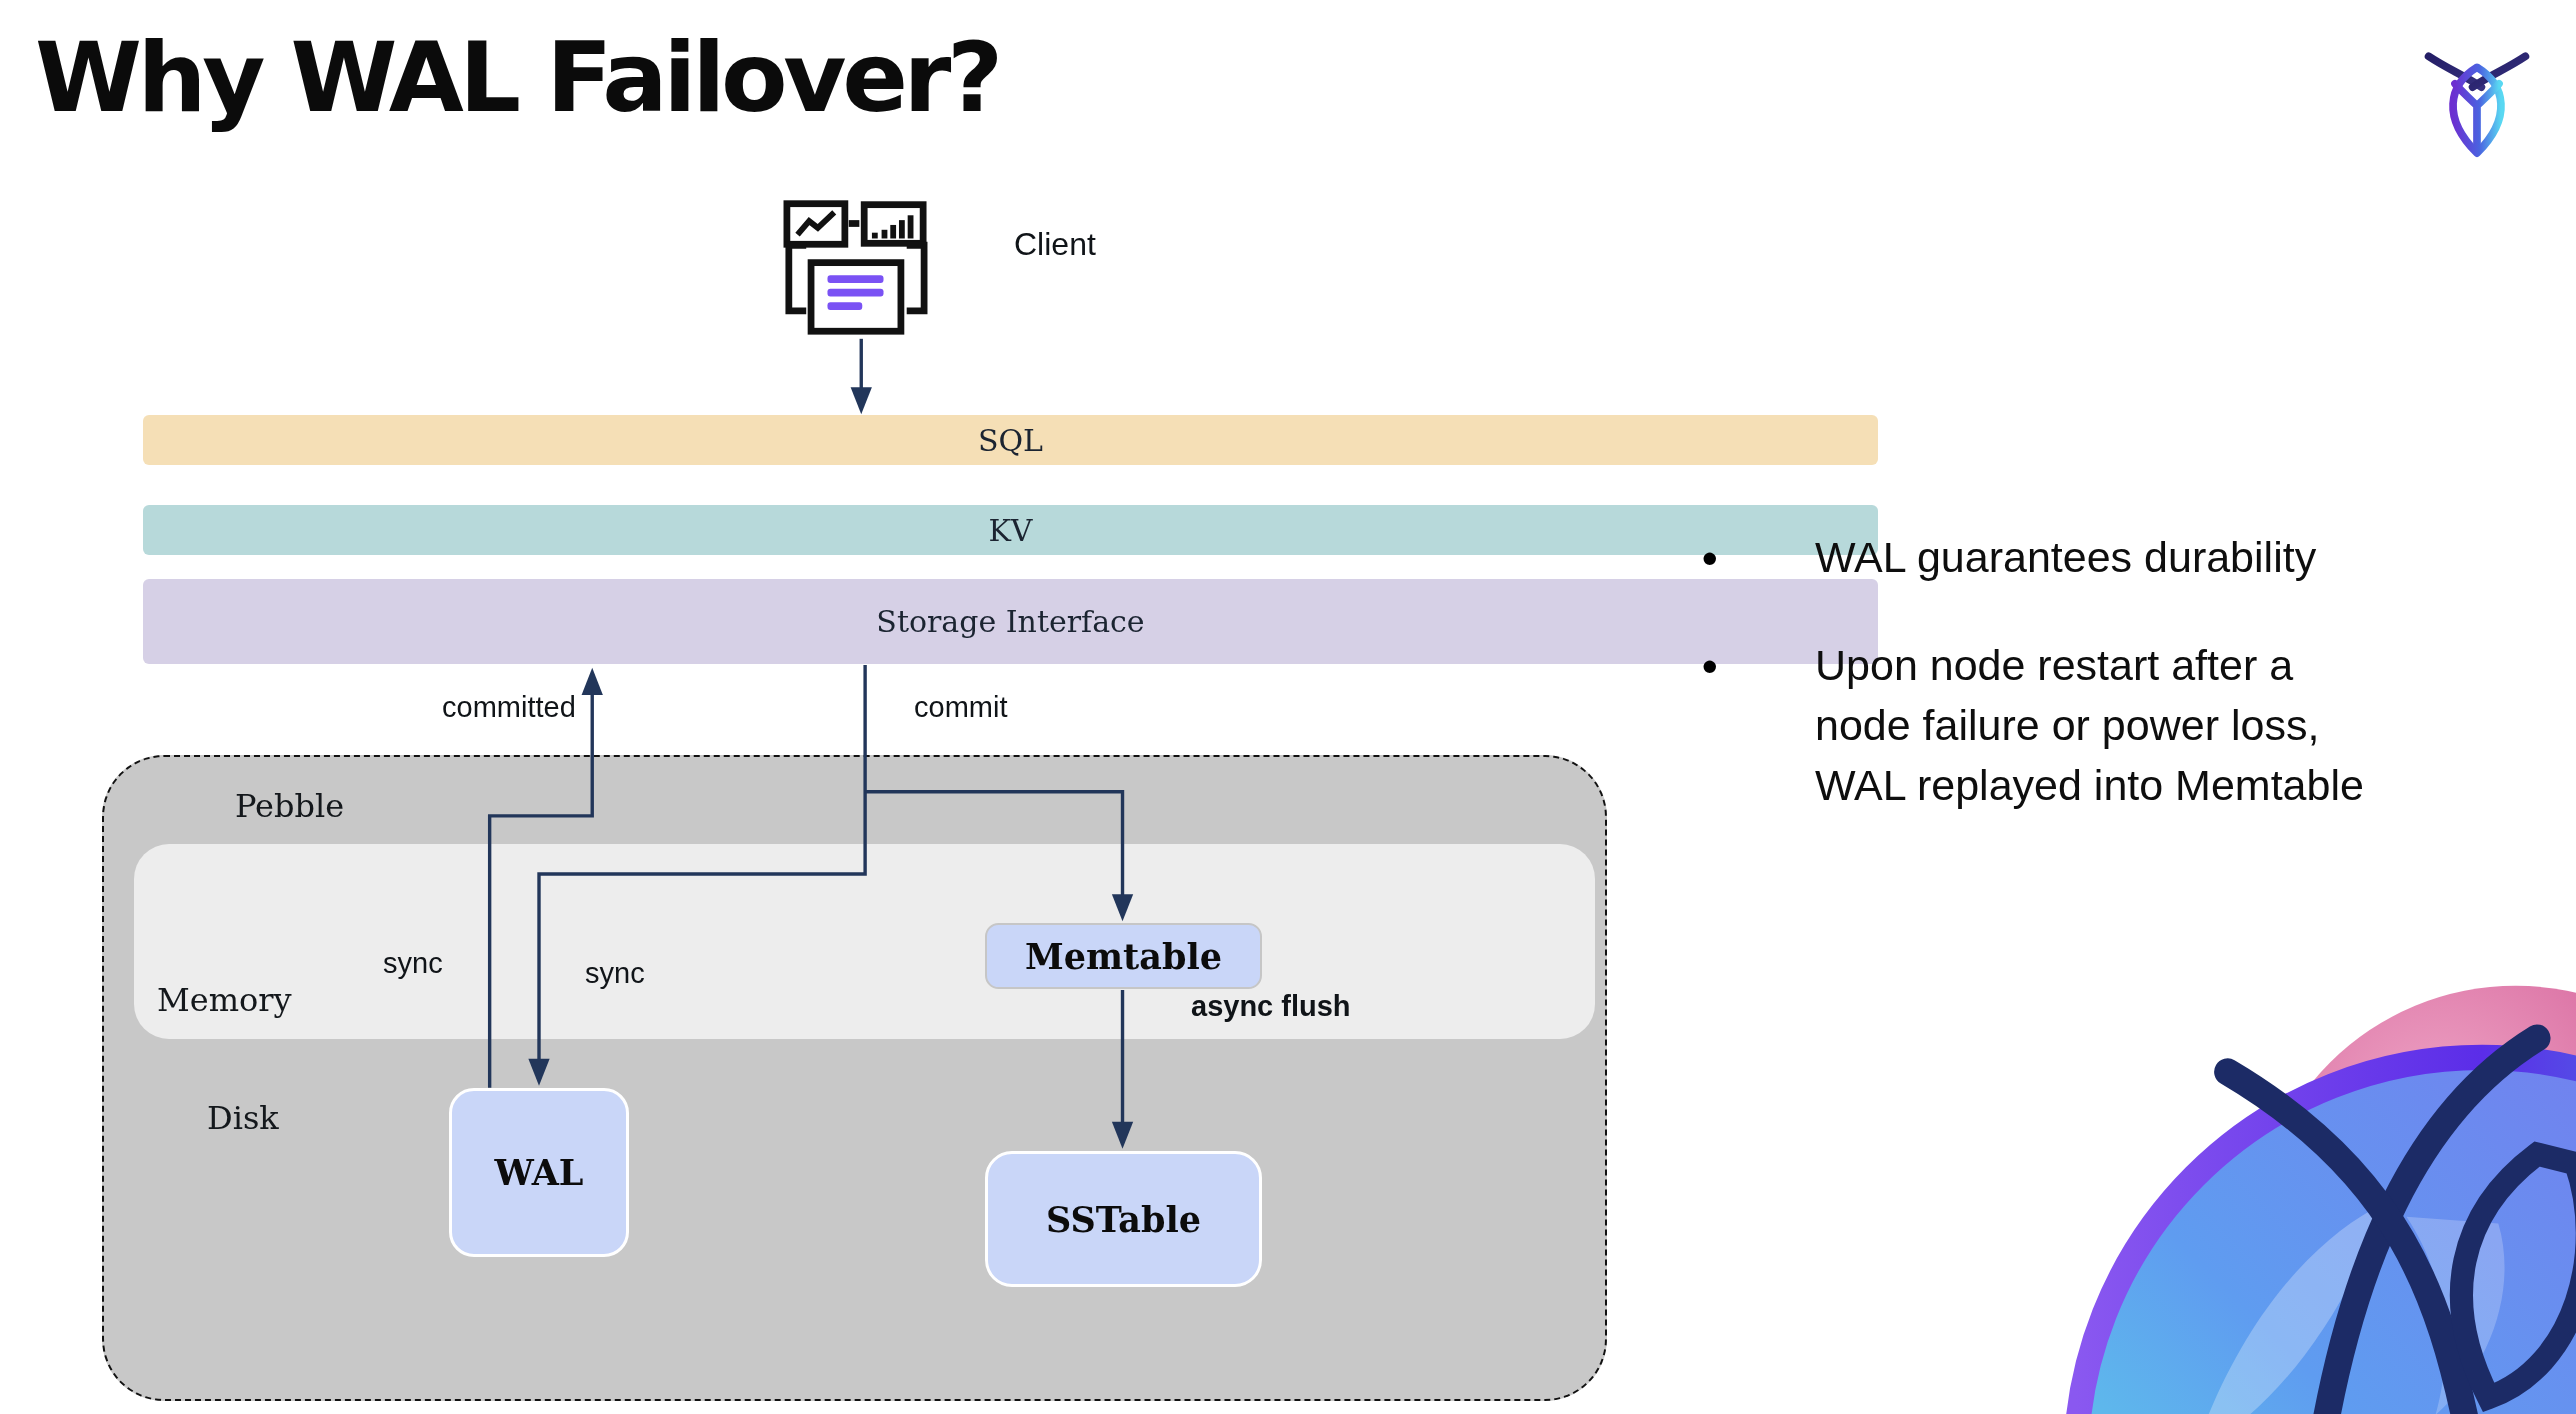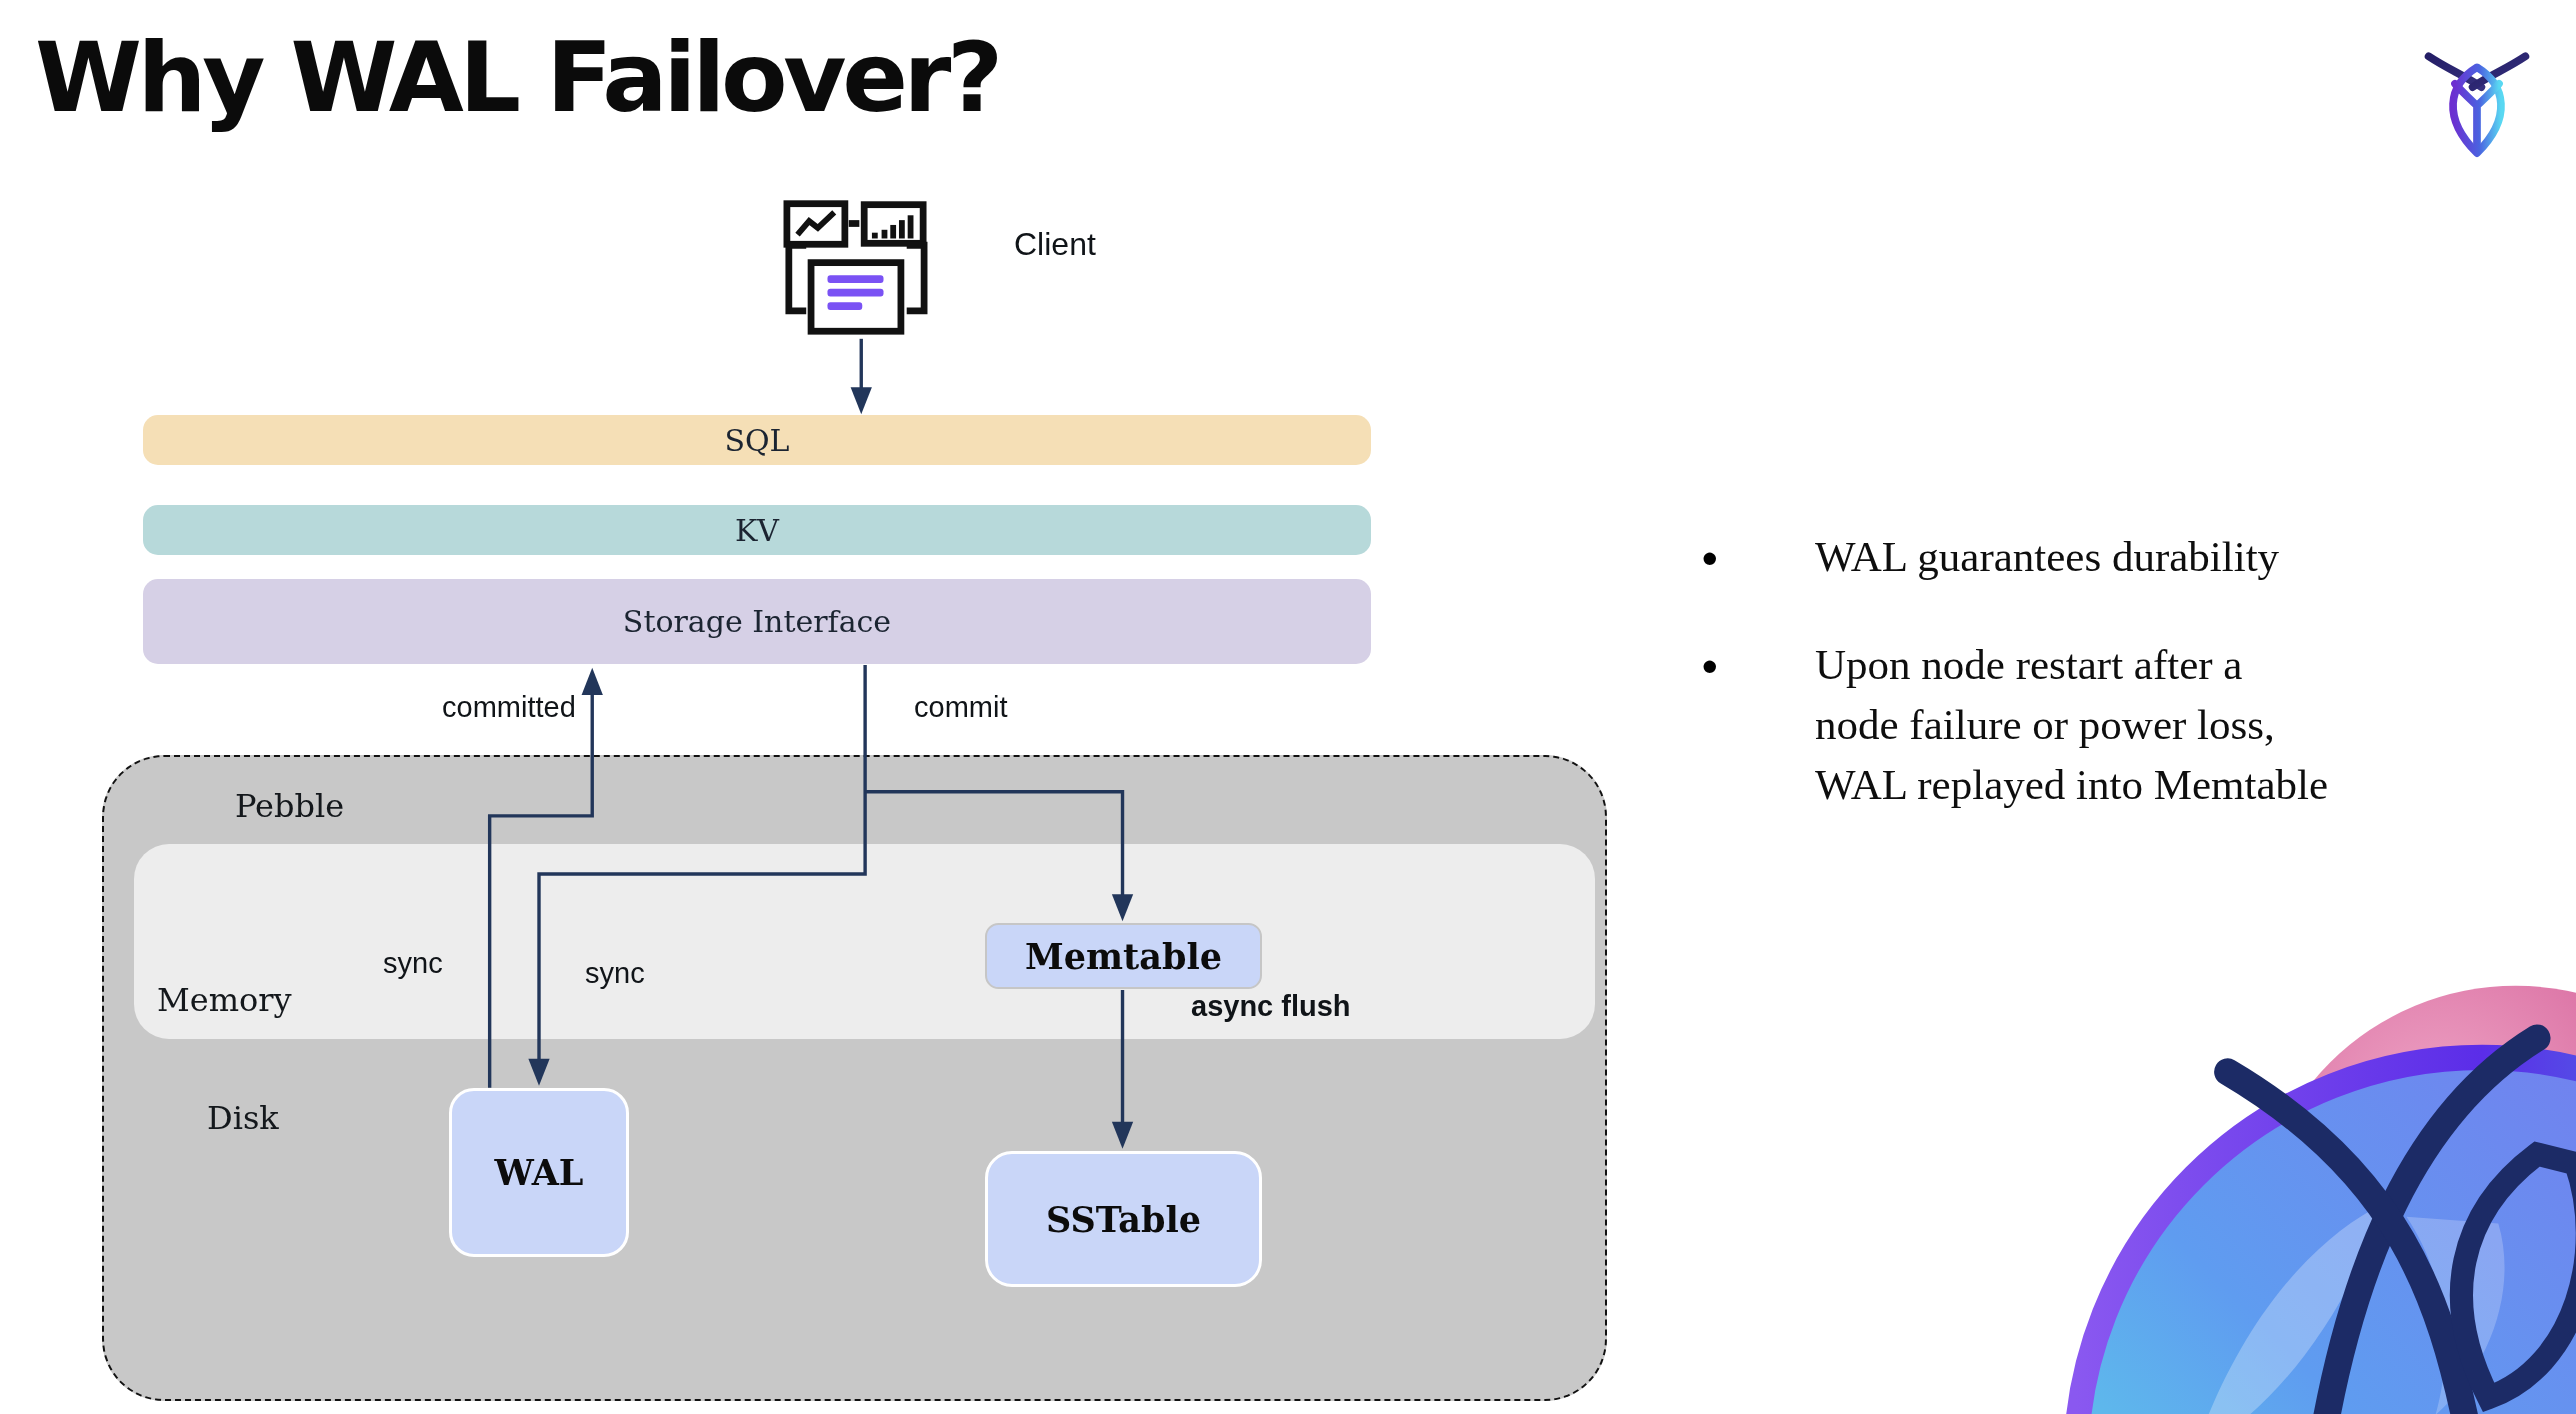--- a/index.html
+++ b/index.html
@@ -4,21 +4,21 @@
 <style>
   html,body{margin:0;padding:0;background:#ffffff;}
   #slide{position:relative;width:2576px;height:1415px;background:#ffffff;overflow:hidden;
          font-family:"Liberation Sans",sans-serif;}
 
   
   .title{position:absolute;left:35px;top:21px;font-family:"DejaVu Sans",sans-serif;
          font-weight:800;font-size:97px;letter-spacing:-4.4px;color:#0b0b0b;white-space:nowrap;}
 
   
-  .layer{position:absolute;left:143px;width:1228px;border-radius:15px;
+  .layer{position:absolute;left:143px;width:1735px;border-radius:6px;
          display:flex;align-items:center;justify-content:center;
          font-family:"DejaVu Serif","Liberation Serif",serif;font-size:30px;color:#1b2431;}
   .layer-sql{top:415px;height:50px;background:#f5dfb6;}
   .layer-kv{top:505px;height:50px;background:#b7d9da;}
   .layer-storage{top:579px;height:85px;background:#d6d0e6;}
 
   
   .pebble{position:absolute;left:102px;top:755px;width:1505px;height:646px;
           background:#c8c8c8;border:2.9px dashed #111;border-radius:62px;box-sizing:border-box;}
   .memory{position:absolute;left:134px;top:844px;width:1461px;height:195px;
@@ -46,21 +46,21 @@
   .lbl-async{left:1191px;top:990px;font-weight:bold;}
   .lbl-client{left:1014px;top:226px;font-size:32px;}
 
   
   .overlay{position:absolute;left:0;top:0;pointer-events:none;}
 
   
   .bullets{position:absolute;left:1701px;top:527px;width:852px;}
   .bullet{display:flex;align-items:flex-start;margin-bottom:48px;}
   .bullet .dot{width:114px;font-size:29px;line-height:60px;color:#000;flex:0 0 auto;}
-  .bullet .btext{font-size:43px;line-height:60px;color:#0e0e0e;font-family:Liberation Serif, serif;}
+  .bullet .btext{font-size:43px;line-height:60px;color:#0e0e0e;}
 
   .logo{position:absolute;left:2422px;top:35px;width:110px;height:124px;}
   .decor{position:absolute;right:0;bottom:0;width:542px;height:435px;overflow:hidden;}
 </style>
 </head>
 <body>
 
 <div id="slide">
 
   <div class="title">Why WAL Failover?</div>

